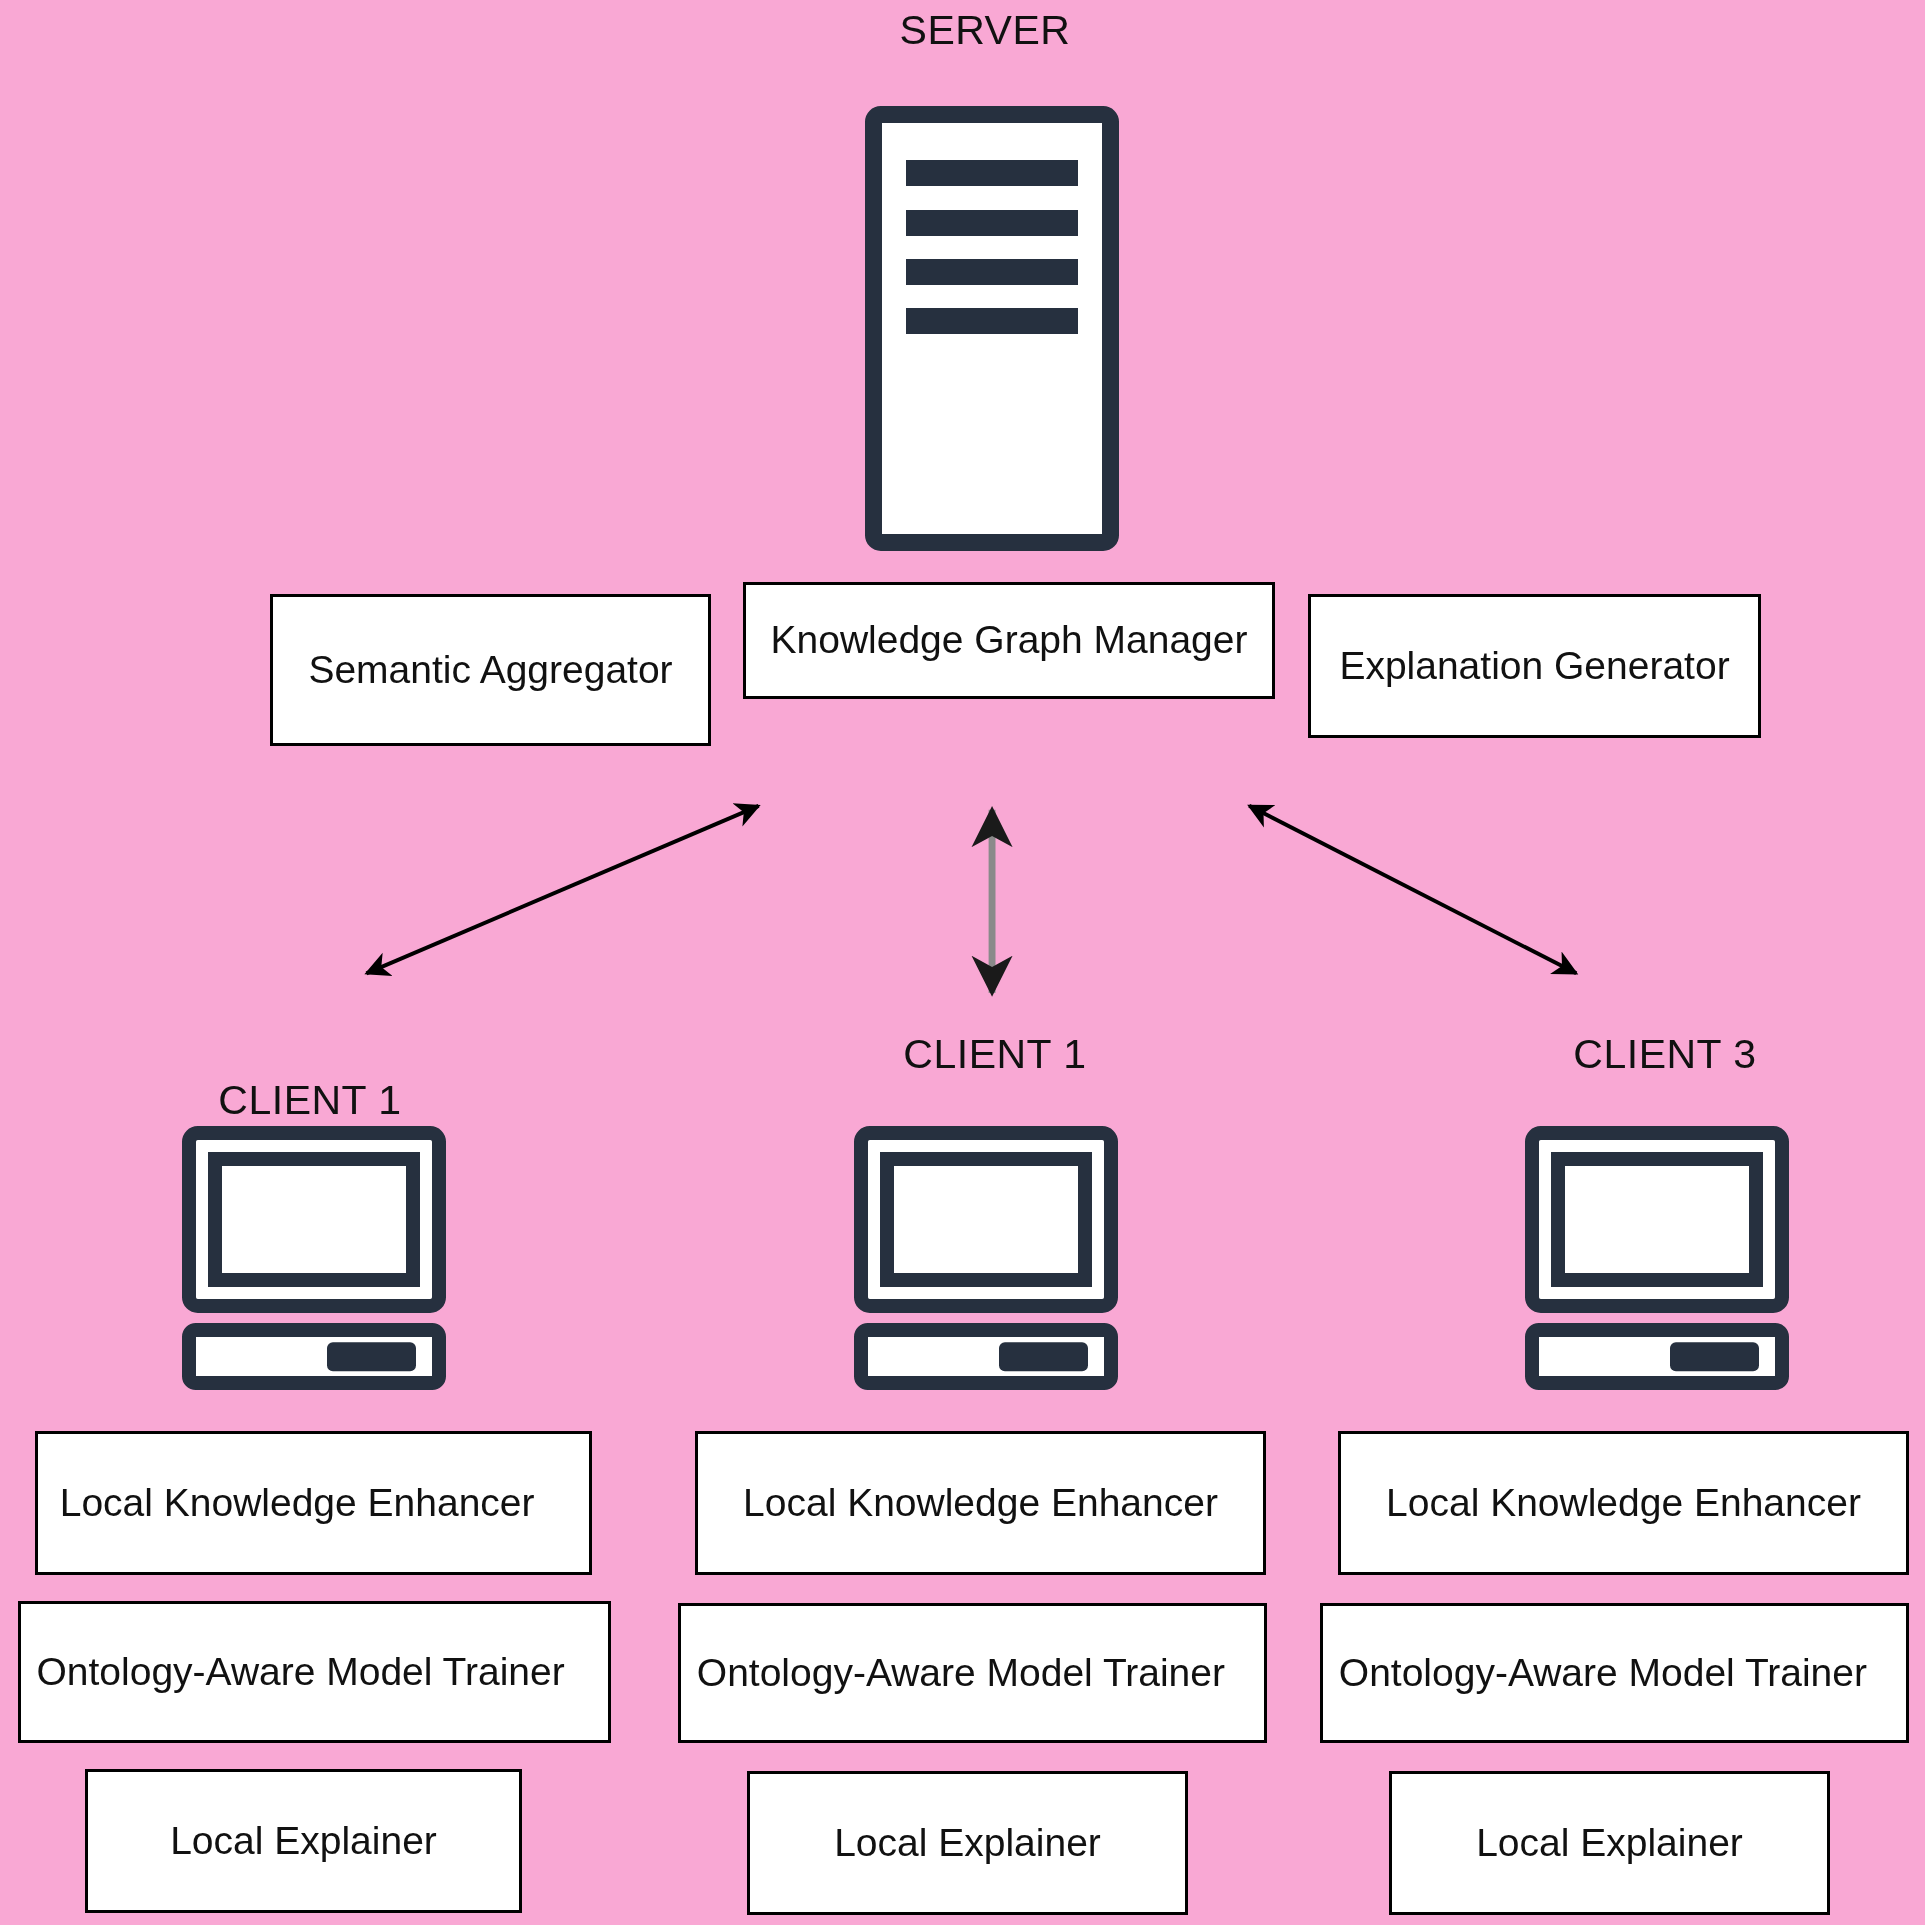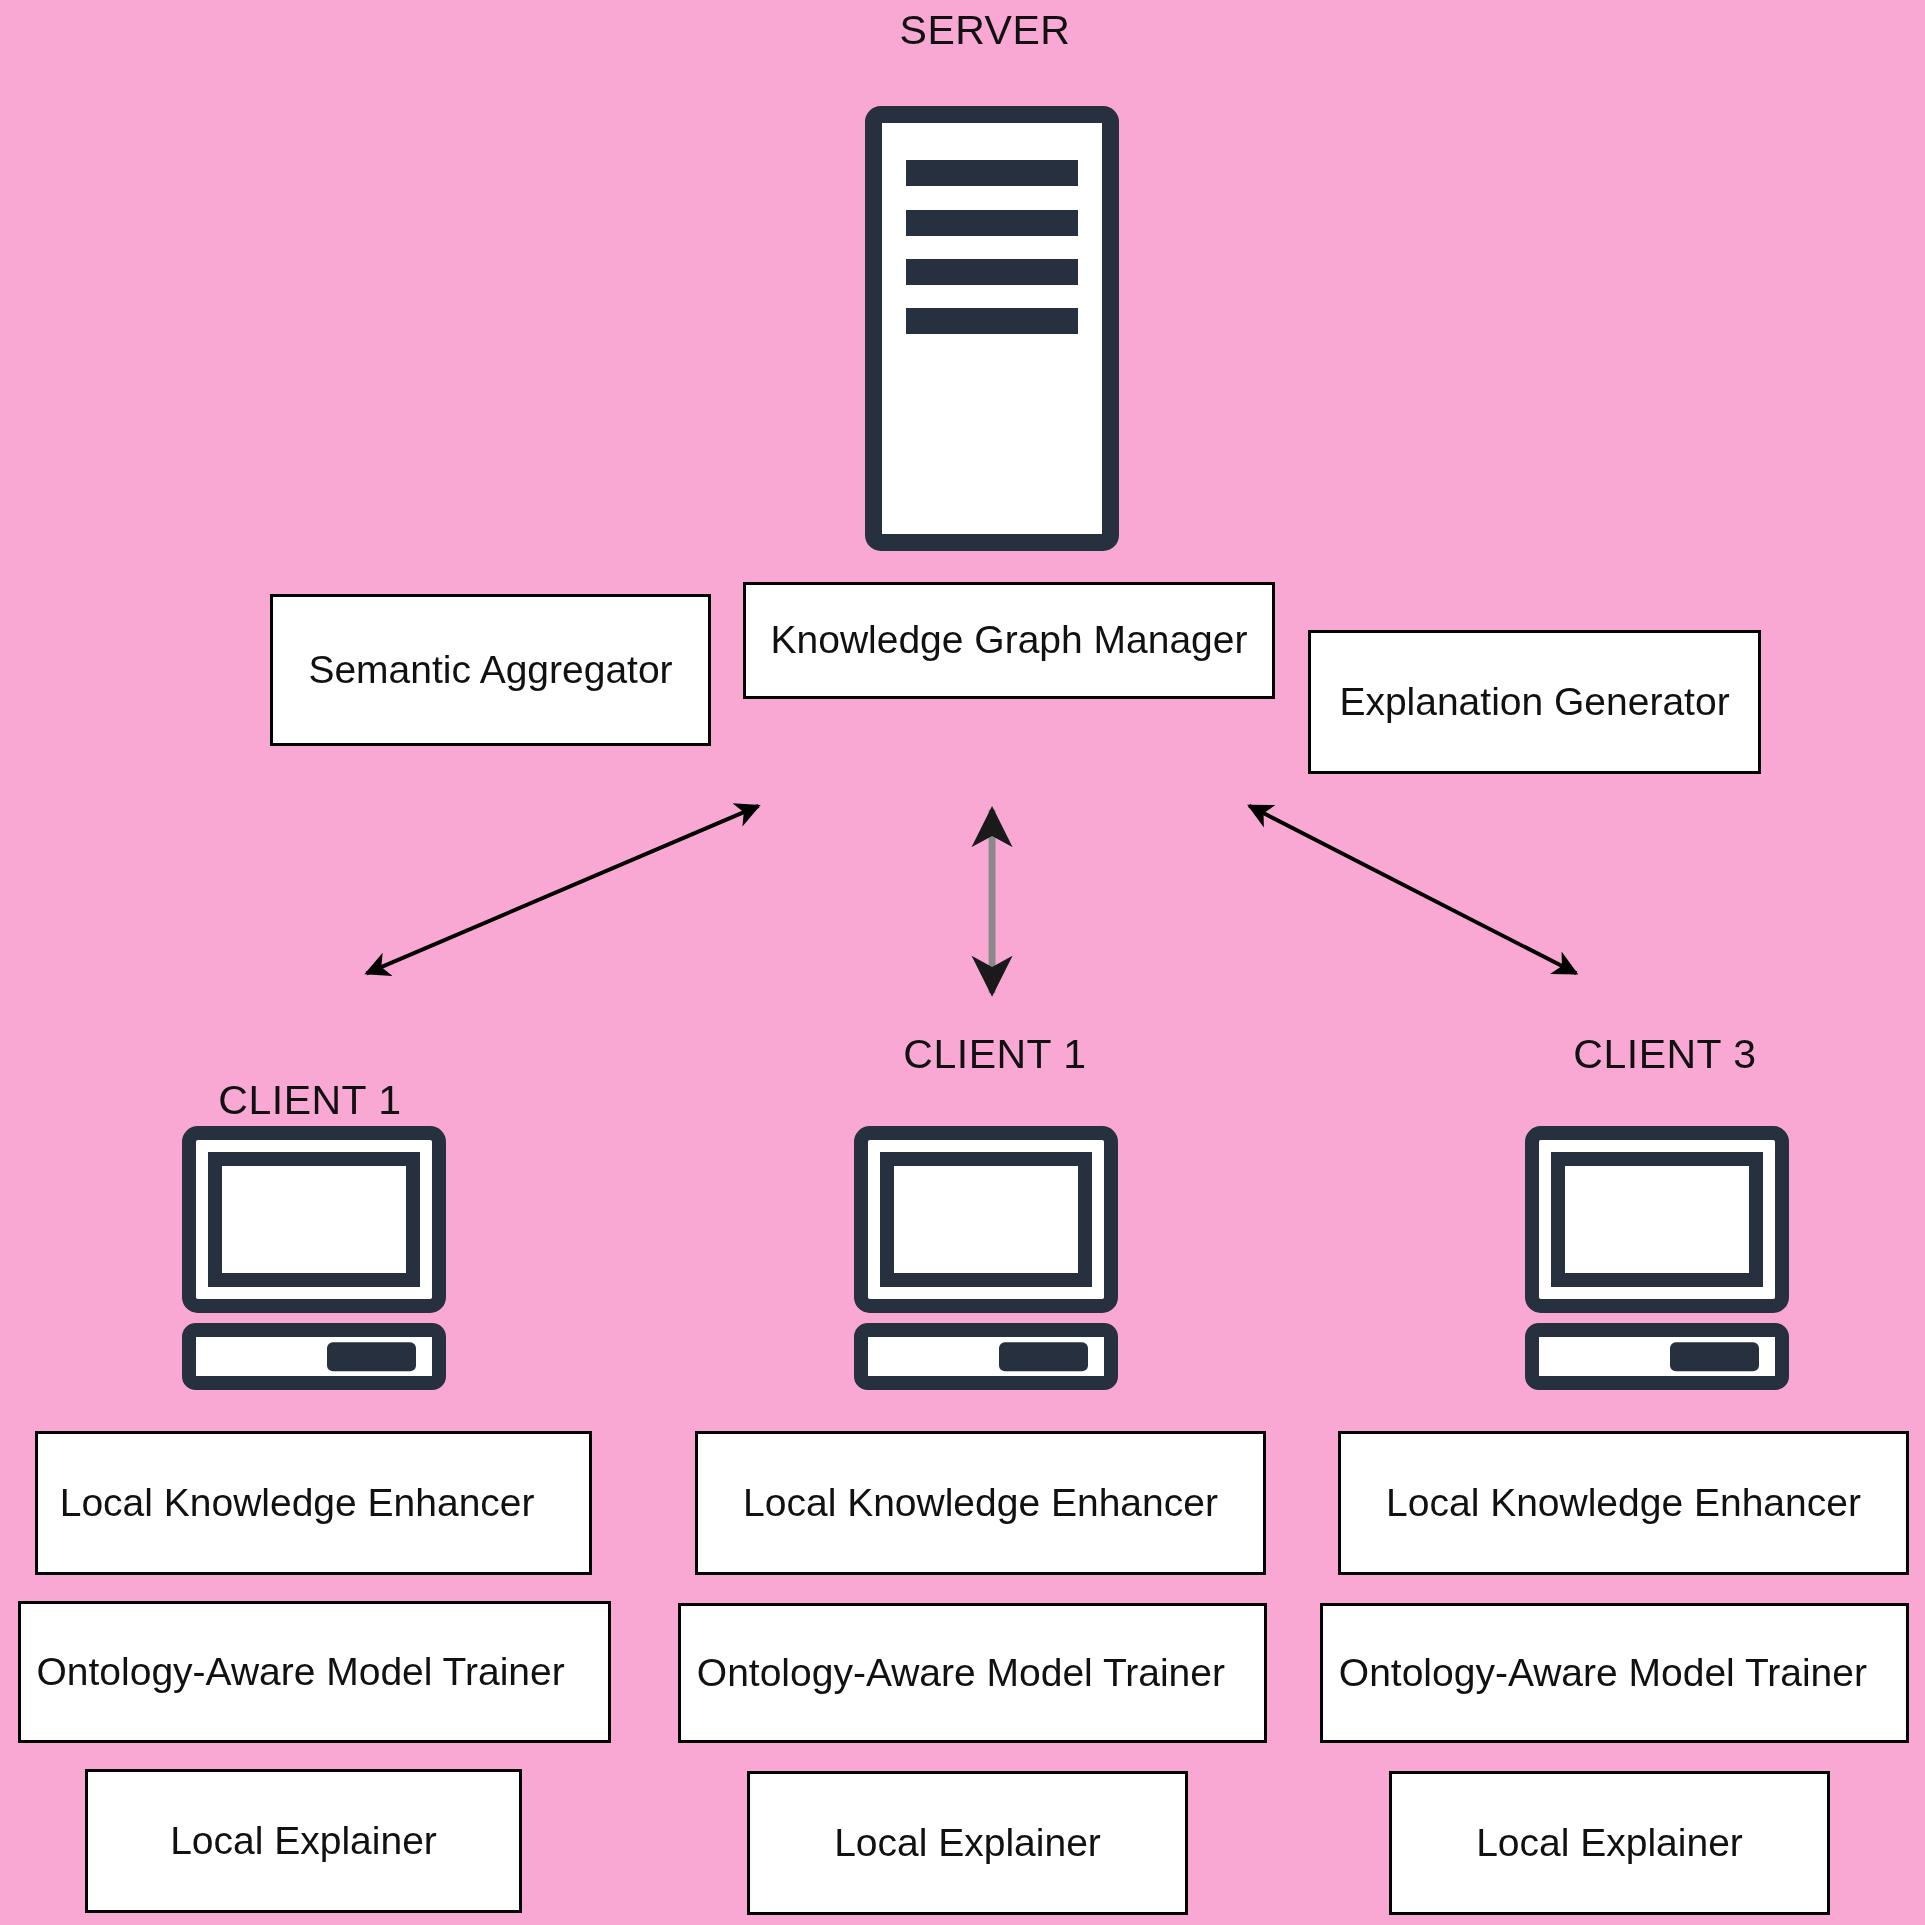--- a/index.html
+++ b/index.html
@@ -114,21 +114,21 @@
     <div class="bar" style="top:37px;"></div>
     <div class="bar" style="top:87px;"></div>
     <div class="bar" style="top:136px;"></div>
     <div class="bar" style="top:185px;"></div>
   </div>
 
   <div class="lbox" style="left:270px; top:594px; width:441px; height:152px;">Semantic Aggregator</div>
 
   <div class="lbox" style="left:743px; top:582px; width:532px; height:117px;">Knowledge Graph Manager</div>
 
-  <div class="lbox" style="left:1308px; top:594px; width:453px; height:144px;margin-top:36px;">Explanation Generator</div>
+  <div class="lbox" style="left:1308px; top:594px; width:453px; height:144px;">Explanation Generator</div>
 
   <svg id="arrows" viewBox="0 0 1955 1955" width="1926" height="1926">
     <defs>
       <marker id="ahB" viewBox="0 0 12 12" refX="10" refY="6" markerWidth="7" markerHeight="7" orient="auto-start-reverse">
         <path d="M0,0.5 L11,6 L0,11.5 L3,6 Z" fill="#000000"></path>
       </marker>
       <marker id="ahG" viewBox="0 0 12 12" refX="10" refY="6" markerWidth="6.5" markerHeight="6.5" orient="auto-start-reverse">
         <path d="M0,0.5 L11,6 L0,11.5 L3,6 Z" fill="#1a1a1a"></path>
       </marker>
     </defs>

